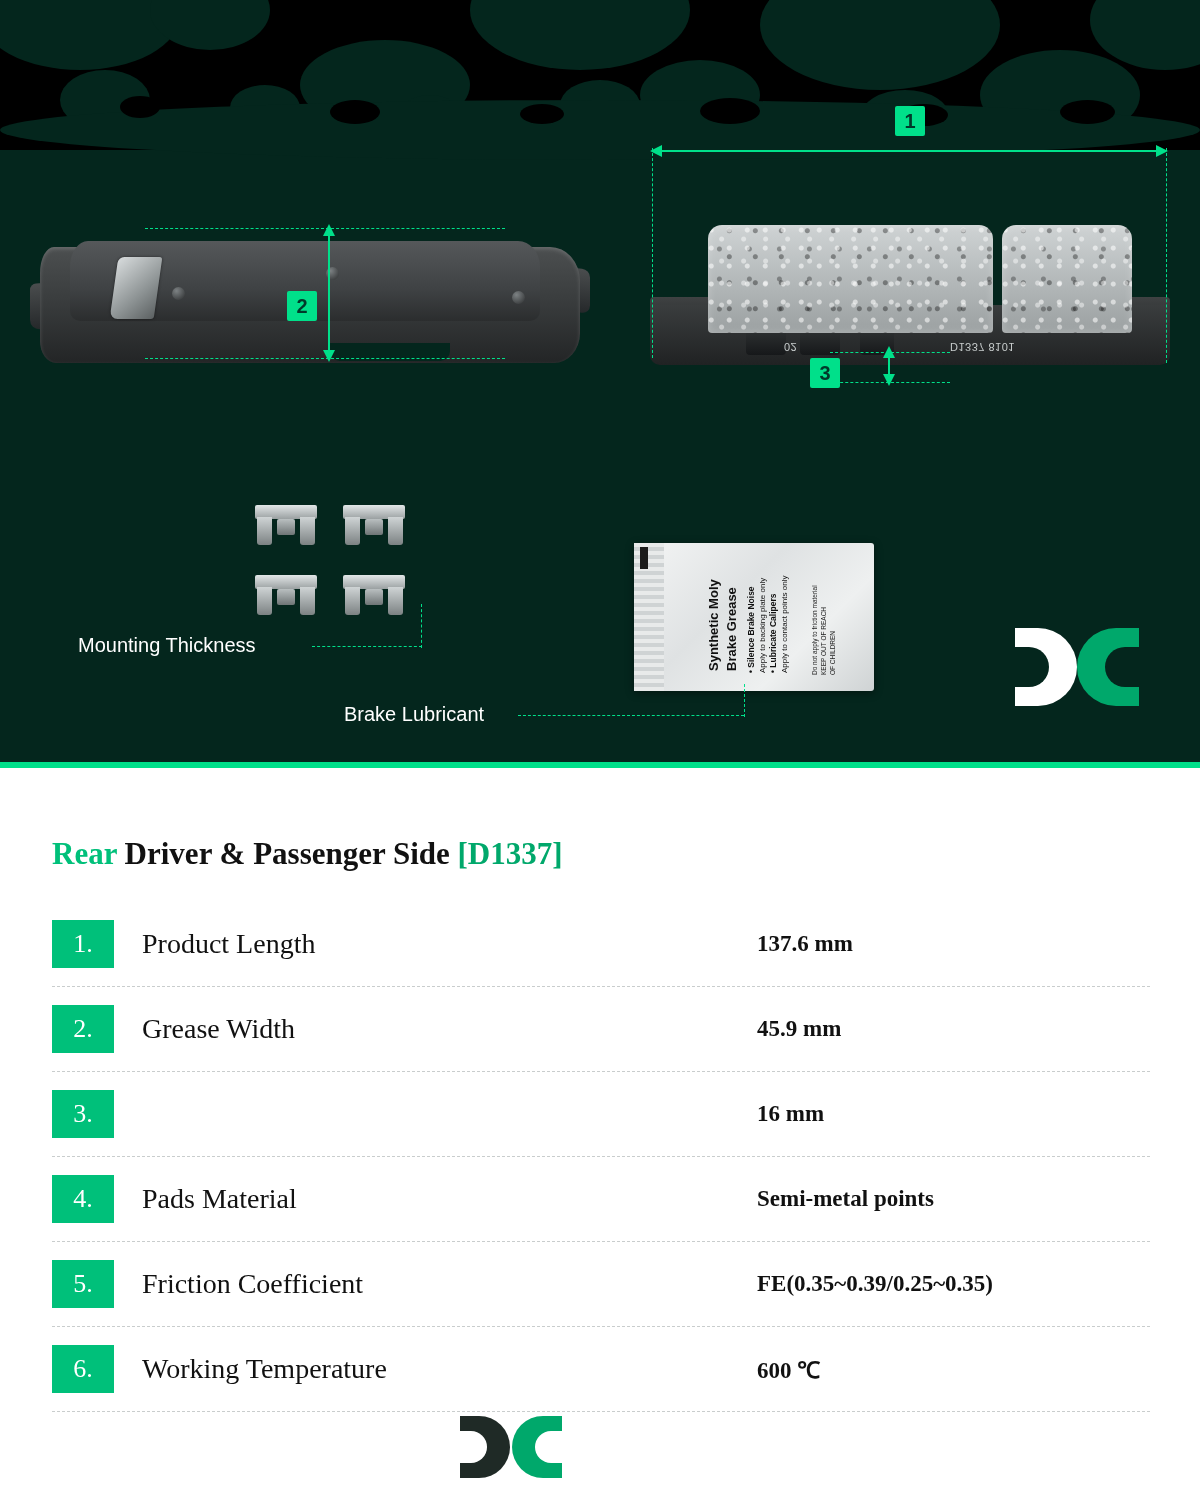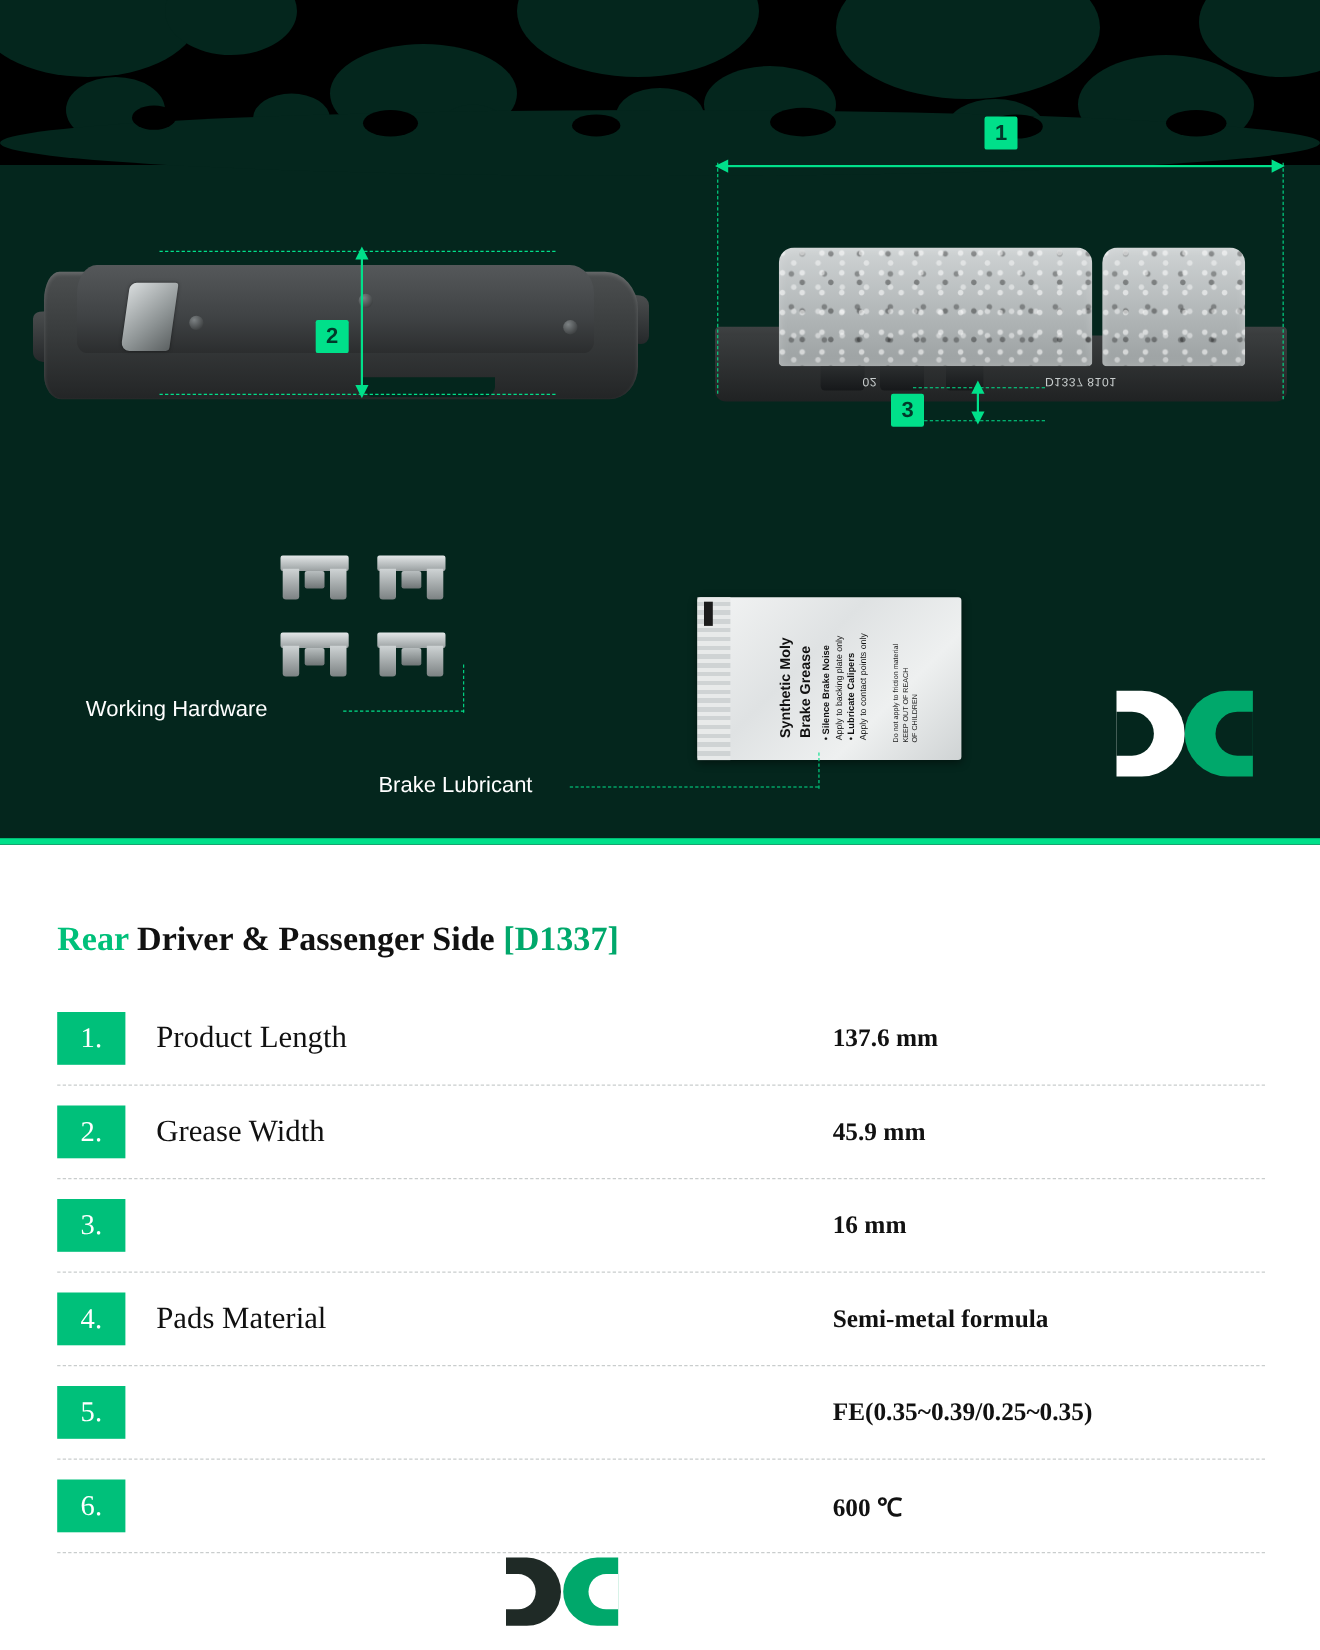--- a/index.html
+++ b/index.html
@@ -521,21 +521,21 @@
       <div class="clip-piece" style="left:88px; top:70px;">
         <div class="base"></div>
           <div class="leg leg-l"></div>
           <div class="leg leg-r"></div>
           <div class="mid"></div>
       </div>
     </div>
 
     <div class="dim-dash" style="left:312px; top:646px; width:110px;"></div>
     <div class="dim-dash-v" style="left:421px; top:604px; height:44px;"></div>
-    <div class="callout-label" style="left:78px; top:634px;">Working Hardware</div>
+    <div class="callout-label" style="left:78px; top:634px;">Mounting Thickness</div>
 
     <div class="lube">
       <div class="seal-l"></div>
       <div class="blacktab"></div>
       <div class="title1">Synthetic Moly</div>
       <div class="title2">Brake Grease</div>
       <div class="bullets">
         <b>• Silence Brake Noise</b><br>
         <span>Apply to backing plate only</span><br>
         <b>• Lubricate Calipers</b><br>
@@ -583,30 +583,32 @@
       </div>
 
       <div class="row">
         <div class="num">3.</div>
         <div class="value">16 mm</div>
       </div>
 
       <div class="row">
         <div class="num">4.</div>
         <div class="label">Pads Material</div>
-        <div class="value">Semi-metal formula</div>
+        <div class="value">Semi-metal points</div>
       </div>
 
       <div class="row">
         <div class="num">5.</div>
+        <div class="label">Friction Coefficient</div>
         <div class="value">FE(0.35~0.39/0.25~0.35)</div>
       </div>
 
       <div class="row">
         <div class="num">6.</div>
+        <div class="label">Working Temperature</div>
         <div class="value">600 ℃</div>
       </div>
 
     </div>
 
     <div class="logo-footer">
       <div class="fd"></div>
       <div class="fc"></div>
     </div>
   </div>

